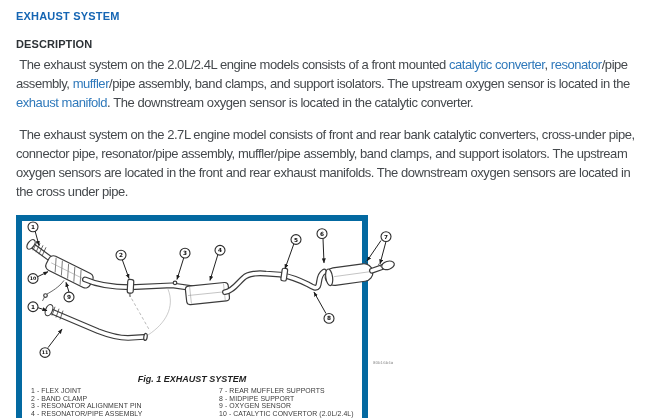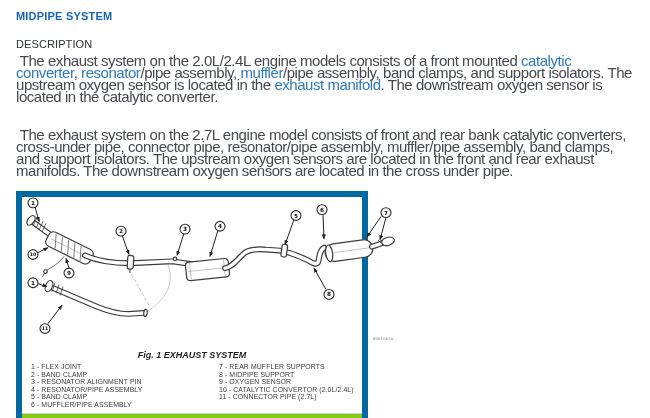--- a/index.html
+++ b/index.html
@@ -7,28 +7,28 @@
   body {
     width:650px; height:418px; background:#ffffff; overflow:hidden;
     font-family:"Liberation Sans", sans-serif;
   }
   .content { padding:7px 16px 0 16px; }
   .page-title {
     color:#1565b3; font-size:11px; font-weight:bold; letter-spacing:.2px;
     margin:3px 0 0 0;
   }
   .section-heading {
-    color:#2d3236; font-size:11px; font-weight:normal; letter-spacing:.1px;
+    color:#2d3236; font-size:11px; font-weight:bold; letter-spacing:.1px;
     margin:16px 0 0 0;
   }
   .para {
-    color:#45494d; font-size:15px; letter-spacing:-0.45px; line-height:12px;
+    color:#45494d; font-size:13px; letter-spacing:-0.45px; line-height:19px;
     margin:5px 0 0 0; width:620px; white-space:pre-wrap;
   }
-  .para + .para { margin-top:26px; }
+  .para + .para { margin-top:13px; }
   .para .link { color:#2f79bb; cursor:pointer; }
 
   .figure-panel {
     margin:14px 0 0 16px; width:352px; border:6px solid #0369a1; background:#fff;
   }
   .diagram { display:block; width:386px; height:152px; }
   .fig-caption {
     text-align:center; font-size:9px; font-weight:bold; font-style:italic;
     color:#1f1f1f; margin-top:1px; letter-spacing:0;
   }
@@ -64,21 +64,21 @@
             font-family:"DejaVu Sans", sans-serif; }
   .con2   { font-size:4.8px; }
   .ghost-d { stroke:#9a9a9a; stroke-width:0.7; fill:none; stroke-dasharray:3,2.4; }
   .ghost-s { stroke:#b3b3b3; stroke-width:0.7; fill:none; }
   .figcode { font-size:4px; fill:#8a8a8a; font-family:"DejaVu Sans", sans-serif; }
 </style>
 </head>
 <body>
 
 <div class="content">
-  <div class="page-title">MIDPIPE SYSTEM</div>
+  <div class="page-title">EXHAUST SYSTEM</div>
   <div class="section-heading">DESCRIPTION</div>
   <div class="para"><span> The exhaust system on the 2.0L/2.4L engine models consists of a front mounted </span><span class="link">catalytic converter</span><span>, </span><span class="link">resonator</span><span>/pipe assembly, </span><span class="link">muffler</span><span>/pipe assembly, band clamps, and support isolators. The upstream oxygen sensor is located in the </span><span class="link">exhaust manifold</span><span>. The downstream oxygen sensor is located in the catalytic converter.</span></div>
   <div class="para"><span> The exhaust system on the 2.7L engine model consists of front and rear bank catalytic converters, cross-under pipe, connector pipe, resonator/pipe assembly, muffler/pipe assembly, band clamps, and support isolators. The upstream oxygen sensors are located in the front and rear exhaust manifolds. The downstream oxygen sensors are located in the cross under pipe.</span></div>
 </div>
 
 <div class="figure-panel">
 
   <svg class="diagram" viewBox="0 0 386 156" preserveAspectRatio="none">
     <defs>
       <marker id="ah" markerWidth="6" markerHeight="5" refX="4.6" refY="2" orient="auto" markerUnits="userSpaceOnUse">

